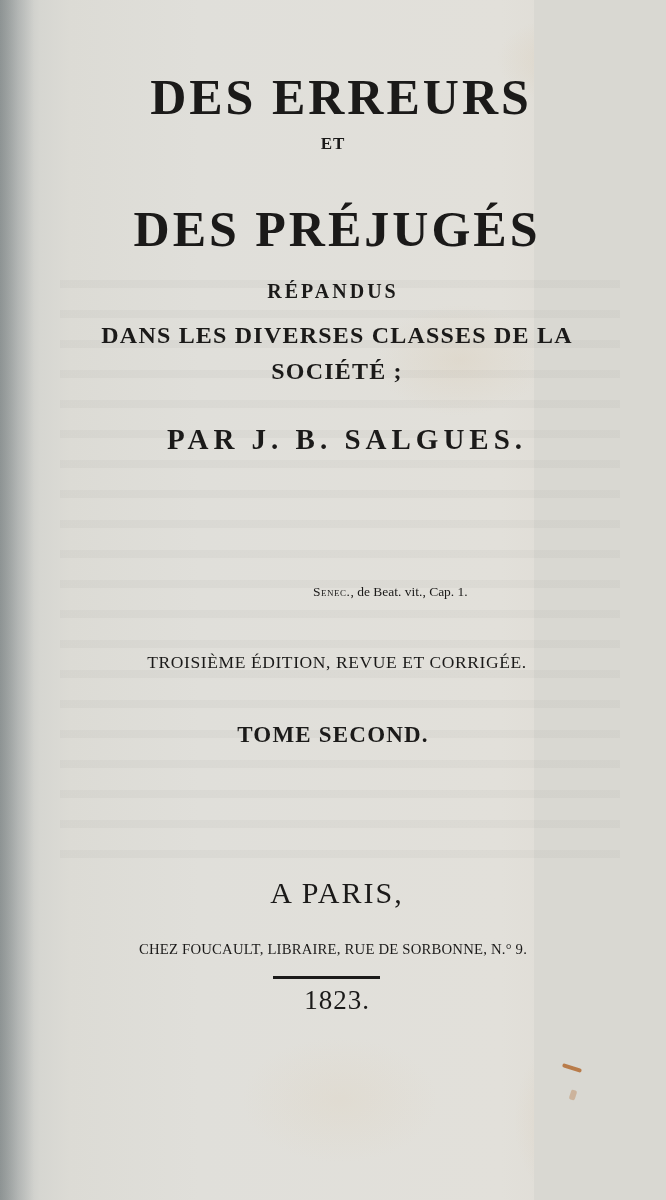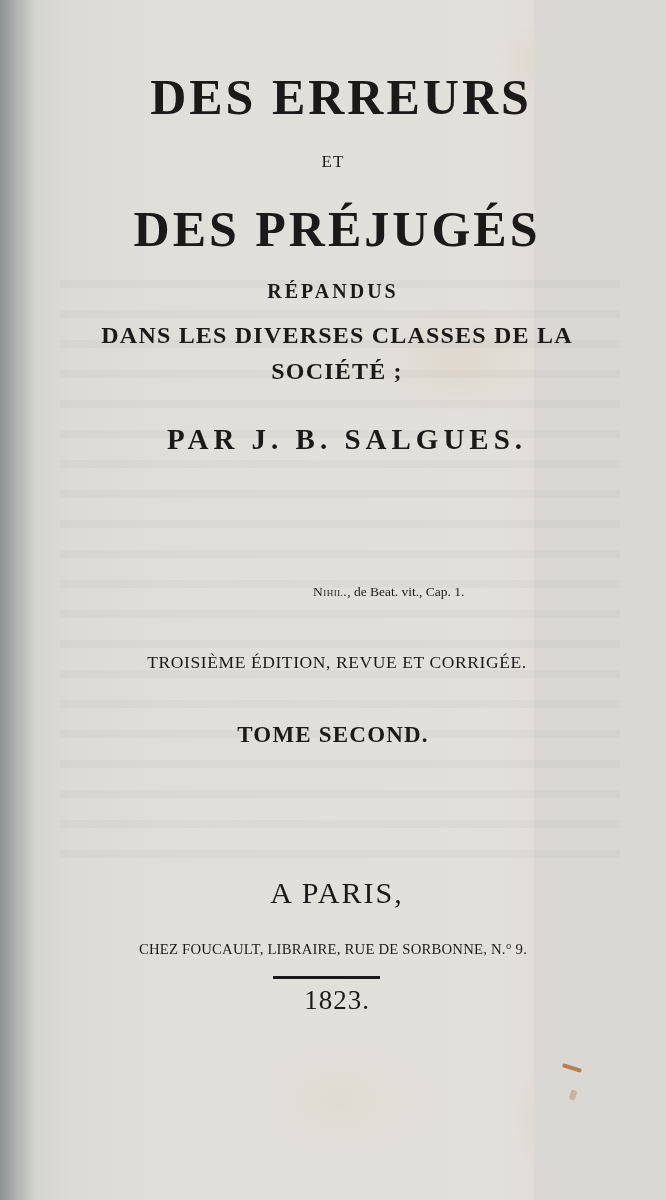--- a/index.html
+++ b/index.html
@@ -55,23 +55,23 @@
     }
     .title-1 {
       top: 68px;
       font-family: "Liberation Serif", "DejaVu Serif", serif;
       font-weight: bold;
       font-size: 50px;
       letter-spacing: 3px;
       padding-left: 8px;
     }
     .title-et {
-      top: 152px;
-      font-family: "Liberation Serif", serif;
-      font-weight: normal;
+      top: 134px;
+      font-family: "Liberation Serif", serif;
+      font-weight: bold;
       font-size: 17px;
       letter-spacing: 1px;
     }
     .title-2 {
       top: 200px;
       font-family: "Liberation Serif", serif;
       font-weight: bold;
       font-size: 50px;
       letter-spacing: 3px;
       padding-left: 4px;
@@ -193,21 +193,21 @@
   <div class="line title-2">DES PRÉJUGÉS</div>
 
   <div class="line repandus">RÉPANDUS</div>
   <div class="line dans">DANS LES DIVERSES CLASSES DE LA</div>
   <div class="line societe">SOCIÉTÉ ;</div>
 
   <div class="line author">PAR J. B. SALGUES.</div>
 
 
   <div class="citation">
-    <span class="sc">Nihil.</span><span>, </span><span class="it">de Beat. vit.</span><span>, </span><span>Cap. 1.</span>
+    <span class="sc">Senec.</span><span>, </span><span class="it">de Beat. vit.</span><span>, </span><span>Cap. 1.</span>
   </div>
 
   <div class="line edition">TROISIÈME ÉDITION, REVUE ET CORRIGÉE.</div>
   <div class="line tome">TOME SECOND.</div>
 
   <div class="line paris">A PARIS,</div>
   <div class="line publisher">CHEZ FOUCAULT, LIBRAIRE, RUE DE SORBONNE, N.° 9.</div>
   <div class="rule"></div>
   <div class="line year">1823.</div>
 

